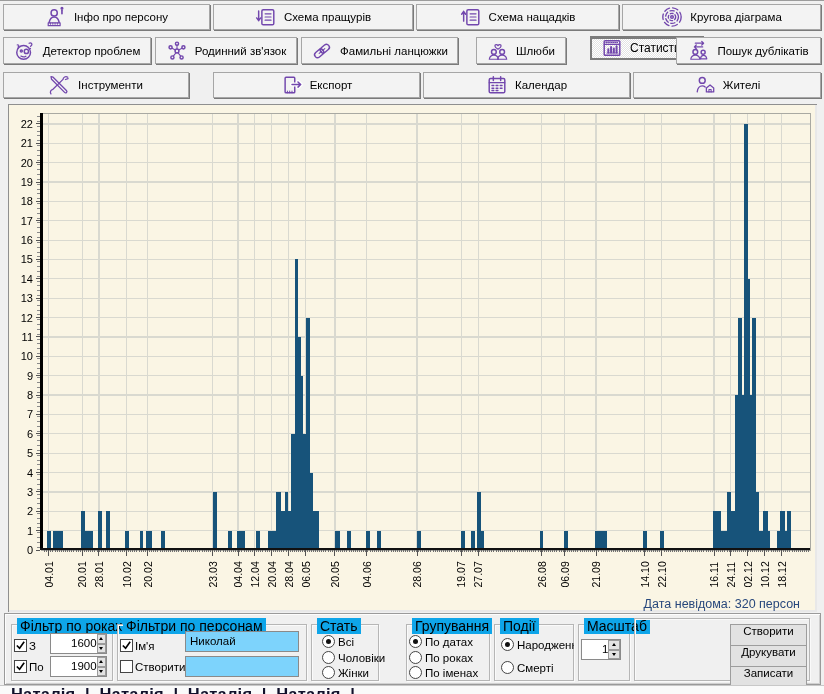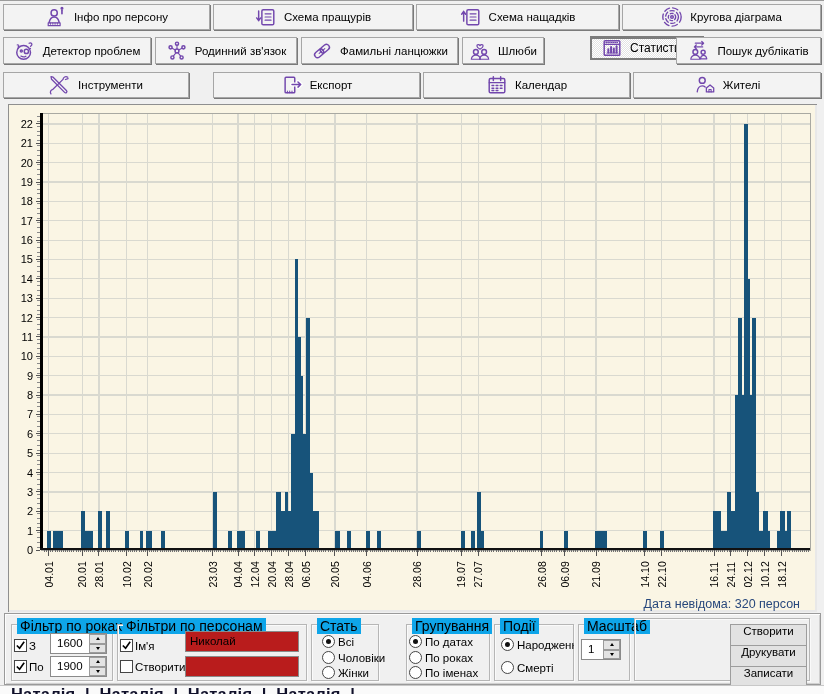--- a/index.html
+++ b/index.html
@@ -8,23 +8,23 @@
 .pressed {background:repeating-conic-gradient(#ffffff 0% 25%, #e3e3e3 0% 50%) 0 0/2px 2px;
  border:2px solid #7c7c7c;border-top-width:3px;box-shadow:none}
 .bpanel {position:absolute;left:4px;top:613px;width:817px;height:72px;background:#f0f0f0;
  border:1px solid #9a9a9a;box-shadow:inset 1px 1px 0 #fdfdfd, inset -1px -1px 0 #d0d0d0}
 .fs {position:absolute;border:1px solid #b6b6b6;box-shadow:1px 1px 0 #fafafa, inset 1px 1px 0 #fafafa}
 .fslab {position:absolute;left:5px;top:-7px;background:#0ea5e9;padding:0 3px;font-size:14px;white-space:nowrap}
 .cb {position:absolute;width:13px;height:13px;background:#fff;border:1px solid #454545;display:flex;align-items:center;justify-content:center}
 .rb {position:absolute;width:13px;height:13px;background:#fff;border:1px solid #454545;border-radius:50%;display:flex;align-items:center;justify-content:center}
 .rdot {width:5px;height:5px;border-radius:50%;background:#111}
 .lbl {position:absolute;font-size:11.5px;line-height:14px;white-space:nowrap}
-.ti {position:absolute;background:#b91c1c;border:1px solid #8a8a8a;font-size:11.5px;line-height:19px;padding-left:4px}
+.ti {position:absolute;background:#7dd3fc;border:1px solid #8a8a8a;font-size:11.5px;line-height:19px;padding-left:4px}
 .spin {position:absolute;background:#fff;border:1px solid #8a8a8a;display:flex}
-.sval {flex:1;font-size:11.5px;line-height:19px;padding-left:6px}
+.sval {flex:1;font-size:11.5px;line-height:19px;padding-left:20px}
 .sbtns {width:17px;display:flex;flex-direction:column}
 .sb {flex:1;background:#e3e3e3;border:1px solid #9b9b9b;display:flex;align-items:center;justify-content:center}
 .tri-up {width:0;height:0;border-left:2.8px solid transparent;border-right:2.8px solid transparent;border-bottom:3.6px solid #000}
 .tri-dn {width:0;height:0;border-left:2.8px solid transparent;border-right:2.8px solid transparent;border-top:3.6px solid #000}
 .pbtn {position:absolute;width:77px;height:33px;background:#e2e2e2;border:1px solid #9d9d9d;
  font-size:11.5px;line-height:13px;text-align:center;color:#000}
 .cuttext {position:absolute;left:11px;top:686px;font-size:16.5px;line-height:17px;color:#10102a;white-space:nowrap;font-weight:bold;letter-spacing:.2px}
 </style></head>
 <body>
 <div class="tb" style="left:3px;top:4px;width:207px;height:26px;font-size:11.5px">
@@ -89,21 +89,21 @@
 <div class="tb" style="left:301px;top:37px;width:157px;height:27px;font-size:11.5px">
     <svg width="22" height="22" viewBox="0 0 24 24" fill="none" stroke="#7247ad" stroke-width="1.6" stroke-linecap="round" stroke-linejoin="round">
       <g transform="rotate(-40 12 12)">
         <rect x="2.5" y="8.8" width="11" height="6.4" rx="3.2"></rect>
         <rect x="10.5" y="8.8" width="11" height="6.4" rx="3.2"></rect>
         <path d="M8 12h8" stroke-width="1.2"></path>
       </g>
     </svg>
     <span>Фамильні ланцюжки</span>
   </div>
-<div class="tb" style="left:462px;top:37px;width:82px;height:27px;font-size:11.5px">
+<div class="tb" style="left:476px;top:37px;width:90px;height:27px;font-size:11.5px">
     <svg width="22" height="22" viewBox="0 0 24 24" fill="none" stroke="#7247ad" stroke-width="1.6" stroke-linecap="round" stroke-linejoin="round">
       <path d="M12 6.2c-.9-1.8-3.4-1.6-3.4.3 0 1.4 2 2.7 3.4 3.6 1.4-.9 3.4-2.2 3.4-3.6 0-1.9-2.5-2.1-3.4-.3z" stroke-width="1.3"></path>
       <circle cx="7.5" cy="13" r="2.6"></circle>
       <circle cx="16.5" cy="13" r="2.6"></circle>
       <path d="M2.5 21c.5-3 2.6-4.4 5-4.4s4.5 1.4 5 4.4z" stroke-width="1.3"></path>
       <path d="M11.5 21c.5-3 2.6-4.4 5-4.4s4.5 1.4 5 4.4z" stroke-width="1.3"></path>
     </svg>
     <span>Шлюби</span>
   </div>
 <div class="tb pressed" style="left:590px;top:35.5px;width:114px;height:24px;font-size:12px">

